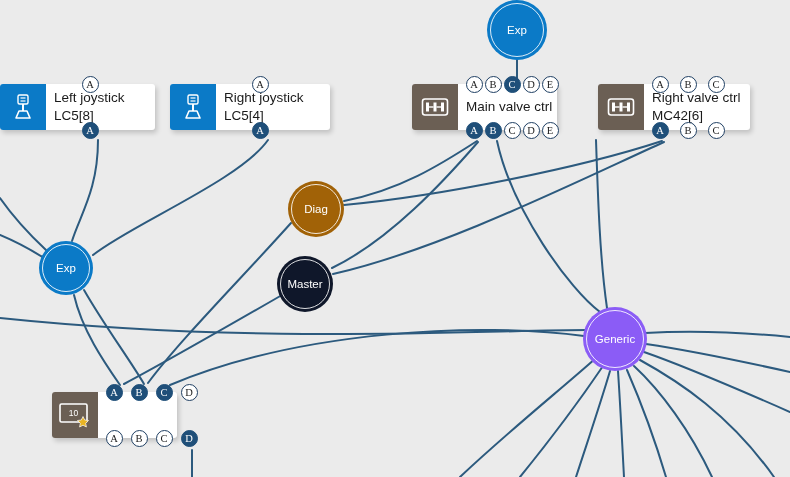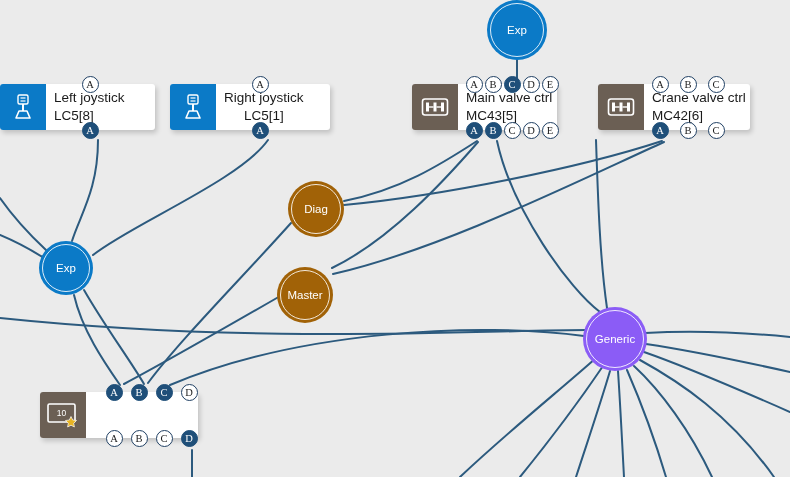--- a/index.html
+++ b/index.html
@@ -144,21 +144,21 @@
         <span class="lbl">Exp</span>
       </div>
       <div class="cnode" style="left: 39px; top: 241px; width: 54px; height: 54px; background: rgb(11, 122, 199);">
         <div class="ring"></div>
         <span class="lbl">Exp</span>
       </div>
       <div class="cnode" style="left: 288px; top: 181px; width: 56px; height: 56px; background: #a16207;">
         <div class="ring"></div>
         <span class="lbl">Diag</span>
       </div>
-      <div class="cnode" style="left: 277px; top: 267px; width: 56px; height: 56px; background: #a16207;">
+      <div class="cnode" style="left: 277px; top: 256px; width: 56px; height: 56px; background: #0f172a;">
         <div class="ring"></div>
         <span class="lbl">Master</span>
       </div>
       <div class="cnode" style="left: 583px; top: 307px; width: 64px; height: 64px; background: #8b5cf6;">
         <div class="ring"></div>
         <span class="lbl">Generic</span>
       </div>
     </div>
   <div id="devices-layer">
       <div class="device" style="left: 0px; top: 84px; width: 155px;">
@@ -171,51 +171,50 @@
             <path d="M6 25 L9 18 L17 18 L20 25 Z" fill="none" stroke="#ffffff" stroke-width="1.6" stroke-linejoin="round"></path>
           </svg>
         </div>
         <div class="device-text">
           <div class="device-name">Left joystick</div>
           <div class="device-id">LC5[8]</div>
         </div>
       </div>
       <div class="port off" style="left: 81.5px; top: 75.5px;">A</div>
       <div class="port on" style="left: 81.5px; top: 121.5px;">A</div>
-      <div class="device" style="left: 170px; top: 84px; width: 160px; text-align: center;">
+      <div class="device" style="left: 170px; top: 84px; width: 160px;">
         <div class="device-icon blue">
           <svg width="26" height="28" viewBox="0 0 26 28">
             <rect x="8" y="2" width="10" height="9" rx="1.5" fill="none" stroke="#ffffff" stroke-width="1.4"></rect>
             <line x1="10.5" y1="5" x2="15.5" y2="5" stroke="#ffffff" stroke-width="1.2"></line>
             <line x1="10.5" y1="8" x2="15.5" y2="8" stroke="#ffffff" stroke-width="1.2"></line>
             <rect x="12" y="11" width="2" height="7" fill="#ffffff"></rect>
             <path d="M6 25 L9 18 L17 18 L20 25 Z" fill="none" stroke="#ffffff" stroke-width="1.6" stroke-linejoin="round"></path>
           </svg>
         </div>
         <div class="device-text">
           <div class="device-name">Right joystick</div>
-          <div class="device-id">LC5[1]</div>
+          <div class="device-id">LC5[4]</div>
         </div>
       </div>
       <div class="port off" style="left: 251.5px; top: 75.5px;">A</div>
       <div class="port on" style="left: 251.5px; top: 121.5px;">A</div>
       <div class="device" style="left: 412px; top: 84px; width: 145px;">
         <div class="device-icon brown">
           <svg width="28" height="22" viewBox="0 0 28 22">
             <rect x="1.5" y="3" width="25" height="16" rx="2.5" fill="none" stroke="#ffffff" stroke-width="1.6"></rect>
             <rect x="5" y="6.5" width="3" height="9" fill="#ffffff"></rect>
             <rect x="12.5" y="6.5" width="3" height="9" fill="#ffffff"></rect>
             <rect x="20" y="6.5" width="3" height="9" fill="#ffffff"></rect>
             <line x1="8" y1="11" x2="12.5" y2="11" stroke="#ffffff" stroke-width="1.4"></line>
             <line x1="15.5" y1="11" x2="20" y2="11" stroke="#ffffff" stroke-width="1.4"></line>
           </svg>
         </div>
         <div class="device-text">
           <div class="device-name">Main valve ctrl</div>
-          <div class="device-id">MC43[5]</div>
         </div>
       </div>
       <div class="port off" style="left: 465.5px; top: 75.5px;">A</div>
       <div class="port off" style="left: 484.5px; top: 75.5px;">B</div>
       <div class="port on" style="left: 503.5px; top: 75.5px;">C</div>
       <div class="port off" style="left: 522.5px; top: 75.5px;">D</div>
       <div class="port off" style="left: 541.5px; top: 75.5px;">E</div>
       <div class="port on" style="left: 465.5px; top: 121.5px;">A</div>
       <div class="port on" style="left: 484.5px; top: 121.5px;">B</div>
       <div class="port off" style="left: 503.5px; top: 121.5px;">C</div>
@@ -226,31 +225,31 @@
           <svg width="28" height="22" viewBox="0 0 28 22">
             <rect x="1.5" y="3" width="25" height="16" rx="2.5" fill="none" stroke="#ffffff" stroke-width="1.6"></rect>
             <rect x="5" y="6.5" width="3" height="9" fill="#ffffff"></rect>
             <rect x="12.5" y="6.5" width="3" height="9" fill="#ffffff"></rect>
             <rect x="20" y="6.5" width="3" height="9" fill="#ffffff"></rect>
             <line x1="8" y1="11" x2="12.5" y2="11" stroke="#ffffff" stroke-width="1.4"></line>
             <line x1="15.5" y1="11" x2="20" y2="11" stroke="#ffffff" stroke-width="1.4"></line>
           </svg>
         </div>
         <div class="device-text">
-          <div class="device-name">Crane valve ctrl</div>
+          <div class="device-name">Right valve ctrl</div>
           <div class="device-id">MC42[6]</div>
         </div>
       </div>
       <div class="port off" style="left: 651.5px; top: 75.5px;">A</div>
       <div class="port off" style="left: 679.5px; top: 75.5px;">B</div>
       <div class="port off" style="left: 707.5px; top: 75.5px;">C</div>
       <div class="port on" style="left: 651.5px; top: 121.5px;">A</div>
       <div class="port off" style="left: 679.5px; top: 121.5px;">B</div>
       <div class="port off" style="left: 707.5px; top: 121.5px;">C</div>
-      <div class="device" style="left: 40px; top: 392px; width: 158px;">
+      <div class="device" style="left: 52px; top: 392px; width: 125px;">
         <div class="device-icon brown">
           <svg width="34" height="28" viewBox="0 0 34 28">
             <rect x="2" y="3" width="27" height="18" rx="1.5" fill="none" stroke="#ffffff" stroke-width="1.6"></rect>
             <text x="15.5" y="15" fill="#ffffff" font-size="8.5" text-anchor="middle" font-family="Liberation Sans, sans-serif">10</text>
             <path d="M25 15.5 l1.7 3.5 l3.8 .5 l-2.8 2.7 .7 3.8 -3.4 -1.8 -3.4 1.8 .7 -3.8 -2.8 -2.7 3.8 -.5 Z" fill="#e8b423" stroke="#ffffff" stroke-width="0.7" stroke-linejoin="round"></path>
           </svg>
         </div>
       </div>
       <div class="port on" style="left: 105.5px; top: 383.5px;">A</div>
       <div class="port on" style="left: 130.5px; top: 383.5px;">B</div>

